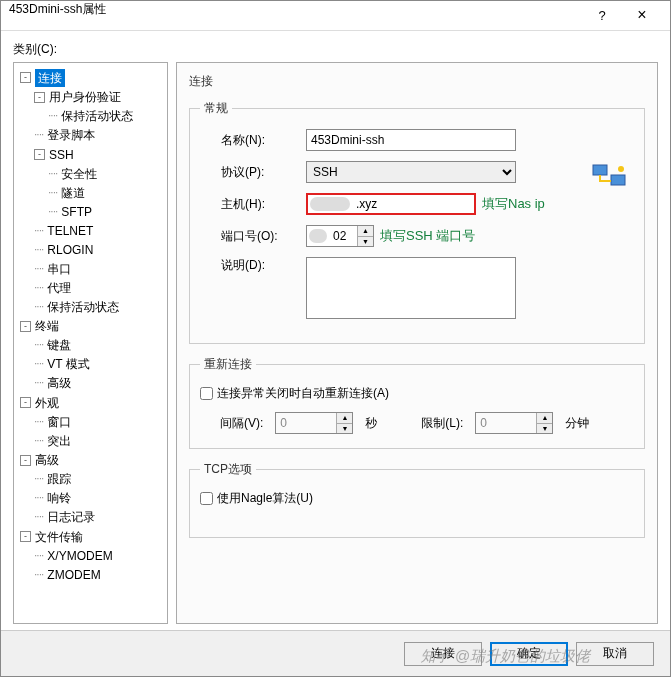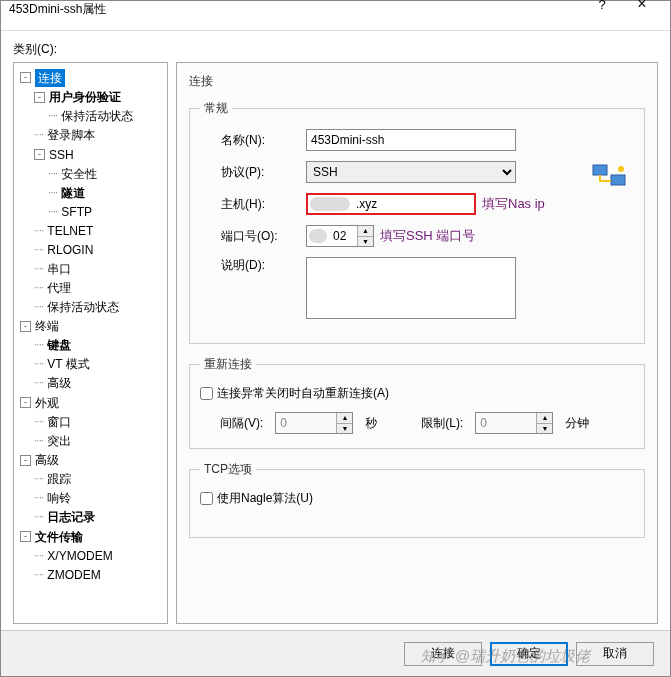--- a/index.html
+++ b/index.html
@@ -1,49 +1,49 @@
 <!DOCTYPE html>
 <html><head>
   <meta charset="utf-8">
   <style>
     * { box-sizing: border-box; margin: 0; padding: 0; }
     body { font-family: "Microsoft YaHei", "Segoe UI", Tahoma, sans-serif; font-size: 12px; background: #f0f0f0; }
     .window { width: 671px; height: 677px; background: #fff; border: 1px solid #888; display: flex; flex-direction: column; }
-    .titlebar { height: 30px; background: #fff; border-bottom: 1px solid #ddd; display: flex; align-items: flex-end; padding: 12px 8px; }
+    .titlebar { height: 30px; background: #fff; border-bottom: 1px solid #ddd; display: flex; align-items: flex-start; padding: 0 8px; }
     .titlebar-text { flex: 1; font-size: 12px; }
     .titlebar-btn { width: 40px; height: 28px; display: flex; align-items: center; justify-content: center; font-size: 13px; cursor: default; }
     .titlebar-btn.close { font-size: 16px; }
     .content { flex: 1; display: flex; flex-direction: column; padding: 10px 12px 0 12px; }
     .category-label { margin-bottom: 4px; font-size: 12px; }
     .body-row { flex: 1; display: flex; gap: 8px; min-height: 0; }
     .tree-panel { width: 155px; border: 1px solid #aaa; background: #fff; overflow: auto; padding: 4px 2px; }
     .tree ul { list-style: none; padding-left: 14px; }
     .tree > ul { padding-left: 2px; }
     .tree li { line-height: 18px; white-space: nowrap; }
     .tree .node { display: inline-flex; align-items: center; gap: 2px; cursor: default; padding: 0 2px; }
     .tree .toggle { width: 11px; height: 11px; border: 1px solid #888; display: inline-flex; align-items: center; justify-content: center; font-size: 9px; line-height: 9px; color: #444; margin-right: 2px; background: #fff; }
     .tree .dots { color: #888; margin-right: 2px; font-size: 10px; letter-spacing: -1px; }
     .tree .sel { background: #0078d7; color: #fff; padding: 0 3px; }
-    .tree .bold { font-weight: bold; }
+    .tree .bold { font-weight: normal; }
     .right-panel { flex: 1; border: 1px solid #aaa; background: #fbfbfb; padding: 10px 12px; overflow: auto; }
     .section-title { font-size: 12px; margin-bottom: 10px; color: #333; }
     fieldset { border: 1px solid #ccc; margin-bottom: 12px; padding: 12px 10px 14px 10px; }
     legend { font-size: 12px; padding: 0 4px; color: #333; }
     .form-row { display: flex; align-items: center; margin-bottom: 10px; }
     .form-row label.fl { width: 85px; font-size: 12px; margin-left: 21px; }
     .form-row input[type=text], .form-row select, .form-row textarea { font-size: 12px; font-family: inherit; }
     .txt { border: 1px solid #888; height: 22px; padding: 2px 4px; background: #fff; }
     .select { border: 1px solid #888; height: 22px; padding: 1px 2px; background: #efefef; }
     .spin { display: inline-flex; border: 1px solid #888; height: 22px; background: #fff; }
     .spin input { border: none; width: 50px; padding: 2px 4px; outline: none; font-size: 12px; }
     .spin .sbtns { display: flex; flex-direction: column; width: 16px; border-left: 1px solid #aaa; }
     .spin .sb { flex: 1; background: #eee; font-size: 7px; display: flex; align-items: center; justify-content: center; border-bottom: 1px solid #aaa; cursor: default; }
     .spin .sb:last-child { border-bottom: none; }
     textarea { border: 1px solid #888; width: 210px; height: 62px; resize: none; padding: 2px 4px; }
-    .annot { color: #701a75; font-size: 13px; margin-left: 6px; }
+    .annot { color: #15803d; font-size: 13px; margin-left: 6px; }
     .host-wrap { position: relative; display: inline-flex; align-items: center; }
     .host-wrap .txt { width: 170px; border: 2px solid #e02020; }
     .host-mask { position: absolute; left: 4px; width: 40px; height: 14px; background: #ddd; border-radius: 7px; }
     .chk-row { display: flex; align-items: center; margin-bottom: 10px; }
     .chk-row input { margin-right: 4px; }
     .reconnect-ctrls { display: flex; align-items: center; gap: 12px; padding-left: 20px; }
     .reconnect-ctrls .spin input { width: 60px; color: #888; }
     .reconnect-ctrls label { font-size: 12px; }
     .icon-net { width: 36px; height: 30px; position: absolute; right: 30px; top: 98px; }
     .buttons { height: 46px; border-top: 0; display: flex; justify-content: flex-end; align-items: center; gap: 8px; padding: 8px 16px; background: #f0f0f0; margin: 6px -12px 0 -12px; border-top: 1px solid #ccc; }

